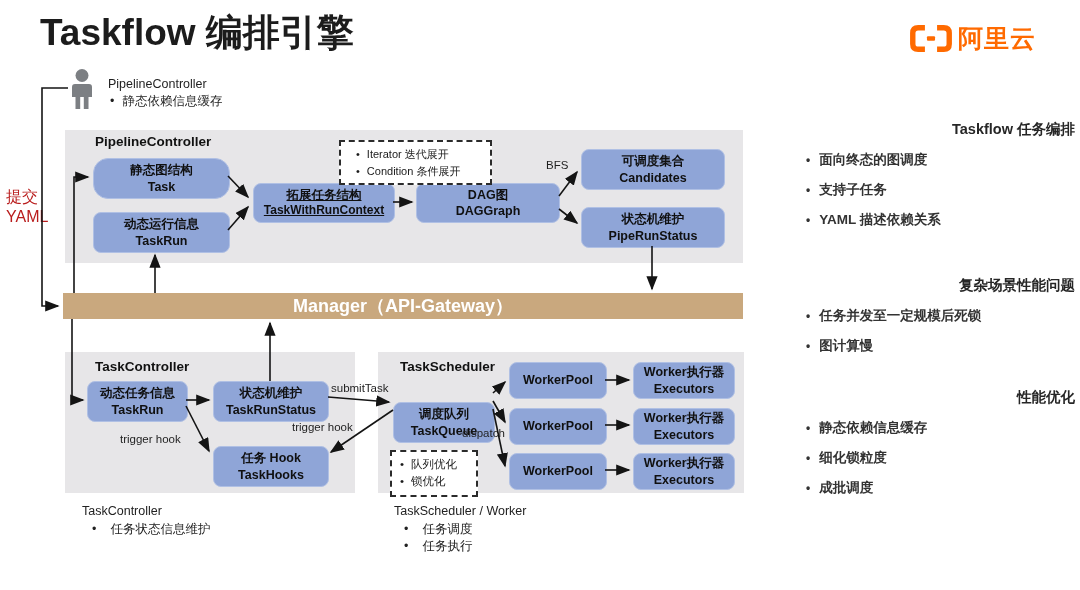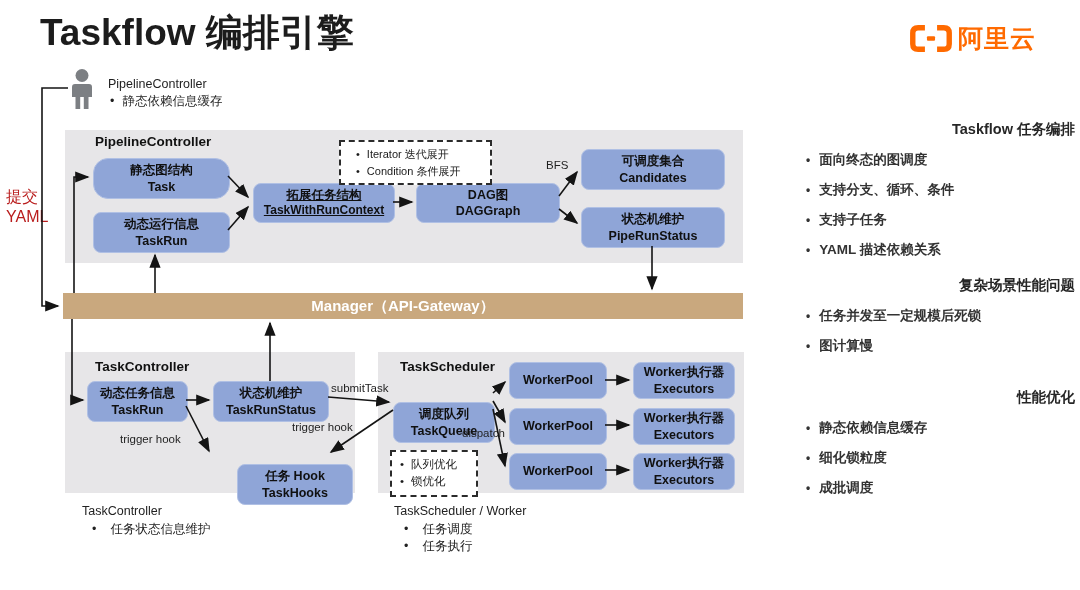--- a/index.html
+++ b/index.html
@@ -16,21 +16,21 @@
   .actor-bullet::before{content:"•";margin:0 8px 0 2px;}
   .submit-label{left:6px;top:187px;font-size:16px;line-height:20px;color:#b91c1c;}
   .panel{position:absolute;background:var(--gray);}
   .panel-label{position:absolute;font-weight:700;font-size:13.5px;color:#111;}
   .node{position:absolute;background:var(--blue);border:1px solid #b0c0e4;border-radius:8px;
         display:flex;flex-direction:column;align-items:center;justify-content:center;
         text-align:center;color:#101010;font-weight:700;line-height:1.3;}
   .node span{display:block;font-size:12.5px;}
   .node .en-long{font-size:12px;}
   .manager-bar{position:absolute;left:63px;top:293px;width:680px;height:26px;background:var(--tan);
-        color:#fff;font-weight:700;font-size:15px;display:flex;align-items:center;justify-content:center;}
+        color:#fff;font-weight:700;font-size:18px;display:flex;align-items:center;justify-content:center;}
   .dashed-note{position:absolute;background:#fff;border:2px dashed #2b2b2b;
         font-size:11px;color:#1a1a1a;padding:4px 6px;line-height:1.5;}
   .dashed-note div{padding-left:2px;}
   .dashed-note div::before{content:"•";margin-right:7px;}
   .edge-label{position:absolute;font-size:11.5px;color:#1f1f1f;white-space:nowrap;}
   .caption{position:absolute;font-size:12.5px;color:#222;line-height:17.5px;}
   .caption .cap-bullet::before{content:"•";margin:0 14px 0 10px;}
   .notes-section{position:absolute;left:790px;width:285px;}
   .notes-heading{font-weight:700;font-size:14.5px;color:#262626;margin:0 0 12px 0;text-align:right;}
   .notes-bullet{font-weight:600;font-size:13.5px;color:#333;margin:0 0 12px 16px;}
@@ -111,21 +111,21 @@
     <div class="panel-label" style="left:30px;top:7px;">TaskController</div>
   </div>
   <div class="node" style="left:87px;top:381px;width:99px;height:39px;">
     <span>动态任务信息</span>
     <span>TaskRun</span>
   </div>
   <div class="node" style="left:213px;top:381px;width:114px;height:39px;">
     <span>状态机维护</span>
     <span>TaskRunStatus</span>
   </div>
-  <div class="node" style="left:213px;top:464px;width:114px;height:39px;margin-left:24px;">
+  <div class="node" style="left:213px;top:446px;width:114px;height:39px;">
     <span>任务 Hook</span>
     <span>TaskHooks</span>
   </div>
   <div class="edge-label" style="left:120px;top:433px;">trigger hook</div>
   <div class="edge-label" style="left:292px;top:421px;">trigger hook</div>
 
   <div class="panel" style="left:378px;top:352px;width:366px;height:141px;">
     <div class="panel-label" style="left:22px;top:7px;">TaskScheduler</div>
   </div>
   <div class="node" style="left:393px;top:402px;width:100px;height:39px;">
@@ -170,21 +170,20 @@
   </div>
   <div class="caption" style="left:394px;top:503px;">
     <div>TaskScheduler / Worker</div>
     <div class="cap-bullet">任务调度</div>
     <div class="cap-bullet">任务执行</div>
   </div>
 
   <div class="notes-section" style="top:120px;">
     <div class="notes-heading">Taskflow 任务编排</div>
     <div class="notes-bullet">面向终态的图调度</div>
-    <div class="notes-bullet">支持分支、循环、条件</div>
     <div class="notes-bullet">支持子任务</div>
     <div class="notes-bullet">YAML 描述依赖关系</div>
   </div>
   <div class="notes-section" style="top:276px;">
     <div class="notes-heading">复杂场景性能问题</div>
     <div class="notes-bullet">任务并发至一定规模后死锁</div>
     <div class="notes-bullet">图计算慢</div>
   </div>
   <div class="notes-section" style="top:388px;">
     <div class="notes-heading">性能优化</div>

